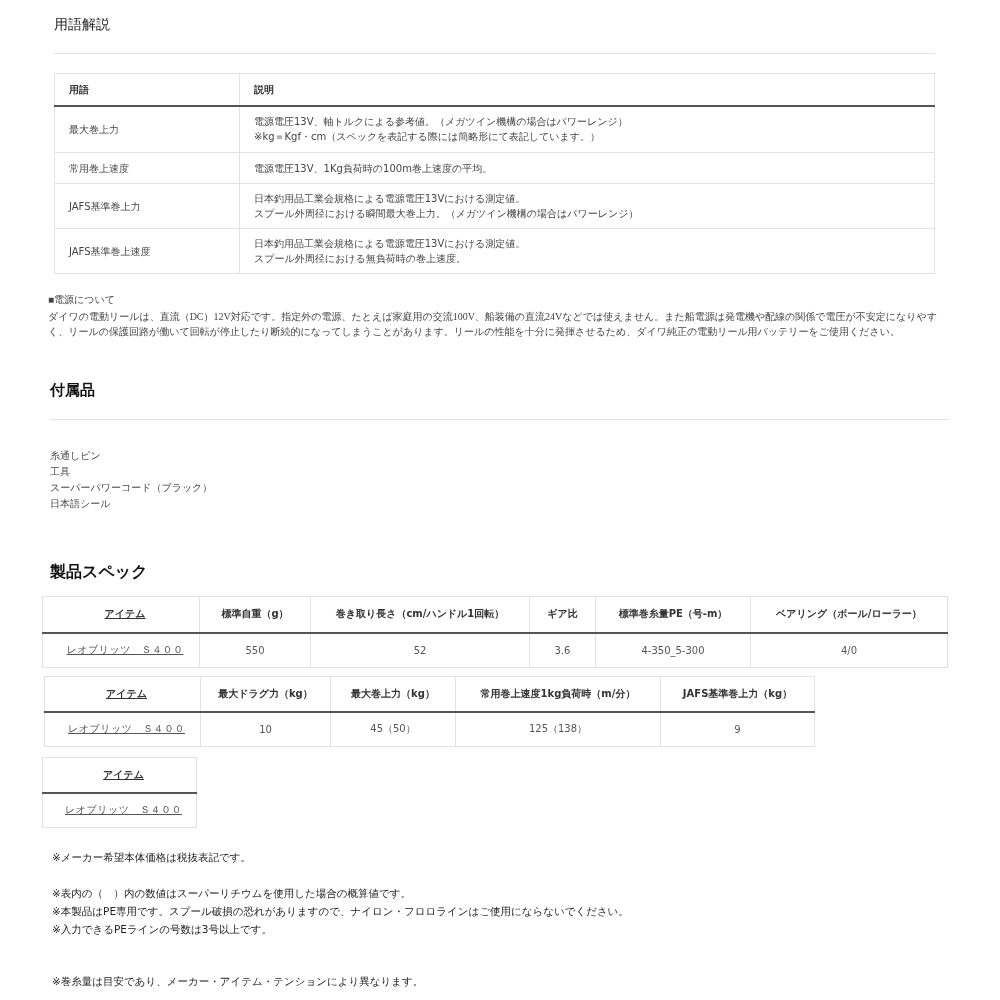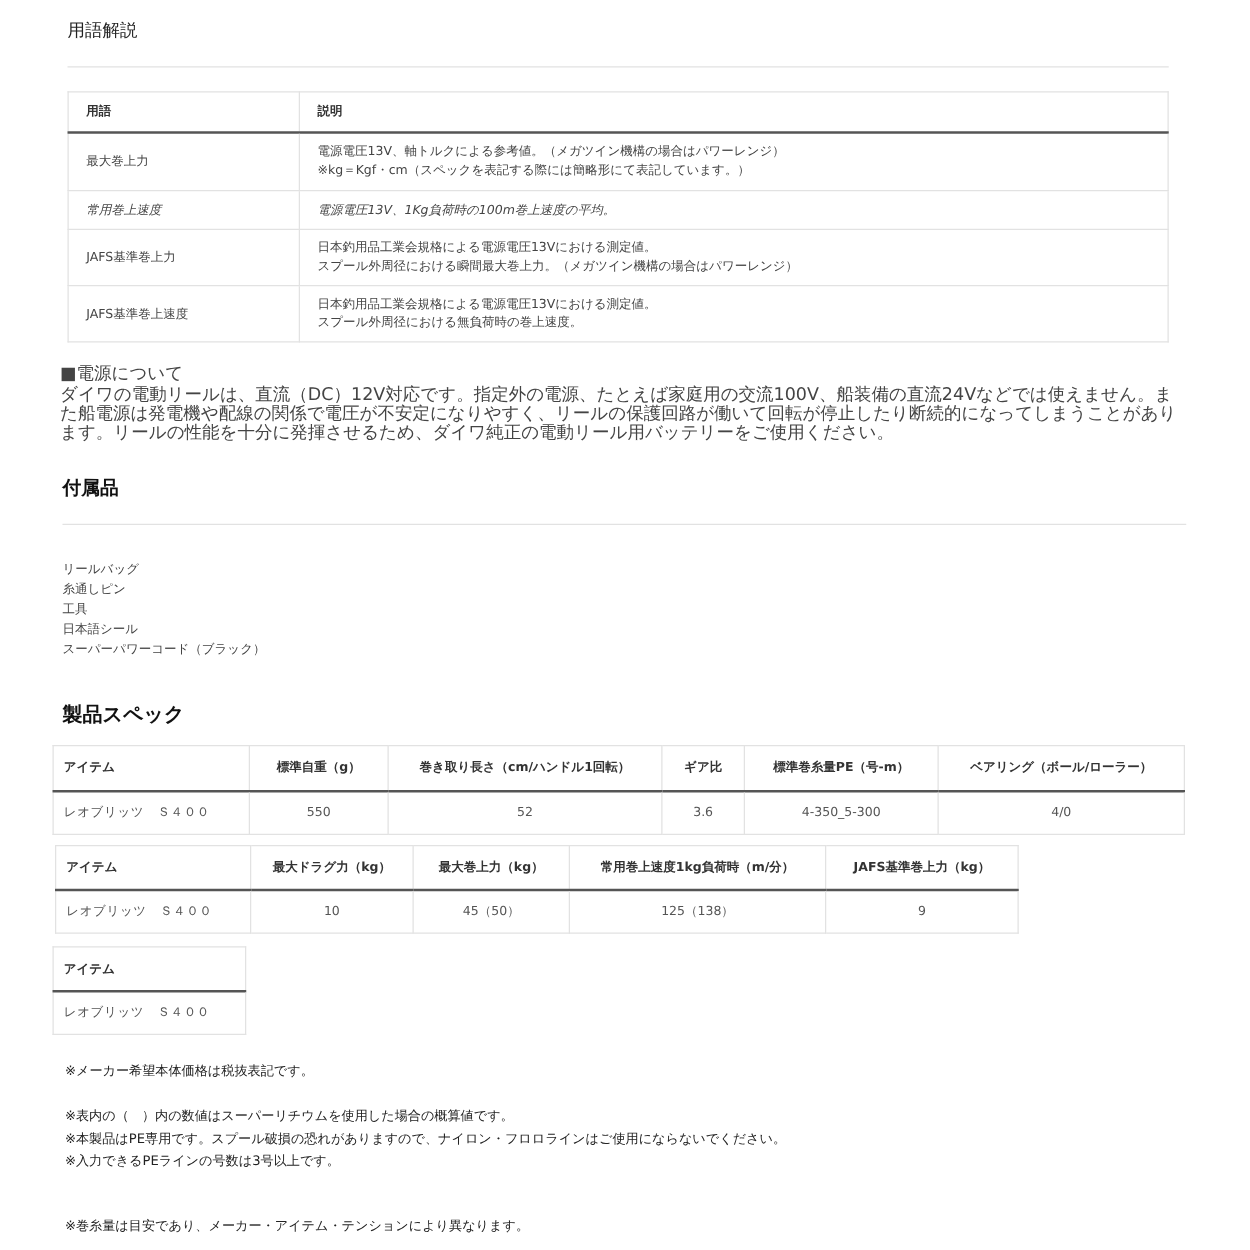--- a/index.html
+++ b/index.html
@@ -15,25 +15,25 @@
   table { border-collapse: collapse; position: absolute; table-layout: fixed; }
   td, th { border: 1px solid #e2e2e2; font-size: 10px; font-weight: normal; color: #444; }
   th { font-weight: bold; color: #333; }
   tr.head th, tr.head td { border-bottom: 2px solid #555; }
 
   
   #glossary td, #glossary th { padding: 0 14px; text-align: left; vertical-align: middle; line-height: 15px; margin-left: 12px; }
 
   
   .spec th, .spec td { text-align: center; vertical-align: middle; }
-  .spec th.first, .spec td.first { text-align: left; padding-left: 8px; }
+  .spec th.first, .spec td.first { text-align: center; padding-left: 8px; text-decoration: underline; }
   .spec td.first { letter-spacing: 0.5px; color: #555; }
   .spec td { color: #555; }
 
-  .para { font-size: 14px; line-height: 15px; color: #444; }
+  .para { font-size: 10px; line-height: 15px; color: #444; font-family: Liberation Serif, serif; }
   .list-line { font-size: 10px; line-height: 16px; color: #444; }
   .note { font-size: 10.5px; line-height: 18px; color: #222; }
 </style>
 </head>
 <body>
 
 <div class="abs h-section" style="left:54px;top:16px;">用語解説</div>
 <div class="abs divider" style="left:54px;top:53px;width:881px;"></div>
 
 <table id="glossary" style="left:54px;top:73px;width:880px;">
@@ -46,21 +46,21 @@
     <th>用語</th>
     <th>説明</th>
   </tr>
   <tr style="height:47px;">
     <td>最大巻上力</td>
     <td>
       <div>電源電圧13V、軸トルクによる参考値。（メガツイン機構の場合はパワーレンジ）</div>
       <div>※kg＝Kgf・cm（スペックを表記する際には簡略形にて表記しています。）</div>
     </td>
   </tr>
-  <tr style="height:31px;font-style:italic;">
+  <tr style="height:31px;">
     <td>常用巻上速度</td>
     <td>
       <div>電源電圧13V、1Kg負荷時の100m巻上速度の平均。</div>
     </td>
   </tr>
   <tr style="height:45px;">
     <td>JAFS基準巻上力</td>
     <td>
       <div>日本釣用品工業会規格による電源電圧13Vにおける測定値。</div>
       <div>スプール外周径における瞬間最大巻上力。（メガツイン機構の場合はパワーレンジ）</div>
@@ -75,25 +75,24 @@
   </tr>
 </tbody>
   </table>
 
 <div class="abs para" style="left:48px;top:292px;">■電源について</div>
 <div class="abs para" style="left:48px;top:309px;width:900px;">ダイワの電動リールは、直流（DC）12V対応です。指定外の電源、たとえば家庭用の交流100V、船装備の直流24Vなどでは使えません。また船電源は発電機や配線の関係で電圧が不安定になりやすく、リールの保護回路が働いて回転が停止したり断続的になってしまうことがあります。リールの性能を十分に発揮させるため、ダイワ純正の電動リール用バッテリーをご使用ください。</div>
 
 <div class="abs h-big" style="left:50px;top:381px;">付属品</div>
 <div class="abs divider" style="left:50px;top:419px;width:899px;"></div>
 <div class="abs" style="left:50px;top:448px;">
-  <div class="list-line">リールバッグ</div>
   <div class="list-line">糸通しピン</div>
   <div class="list-line">工具</div>
+  <div class="list-line">スーパーパワーコード（ブラック）</div>
   <div class="list-line">日本語シール</div>
-  <div class="list-line">スーパーパワーコード（ブラック）</div>
 </div>
 
 <div class="abs h-big" style="left:50px;top:562px;font-size:16px;">製品スペック</div>
 
 <table class="spec" style="left:42px;top:596px;width:905px;">
   <colgroup>
     <col style="width:157px">
       <col style="width:111px">
       <col style="width:219px">
       <col style="width:66px">

